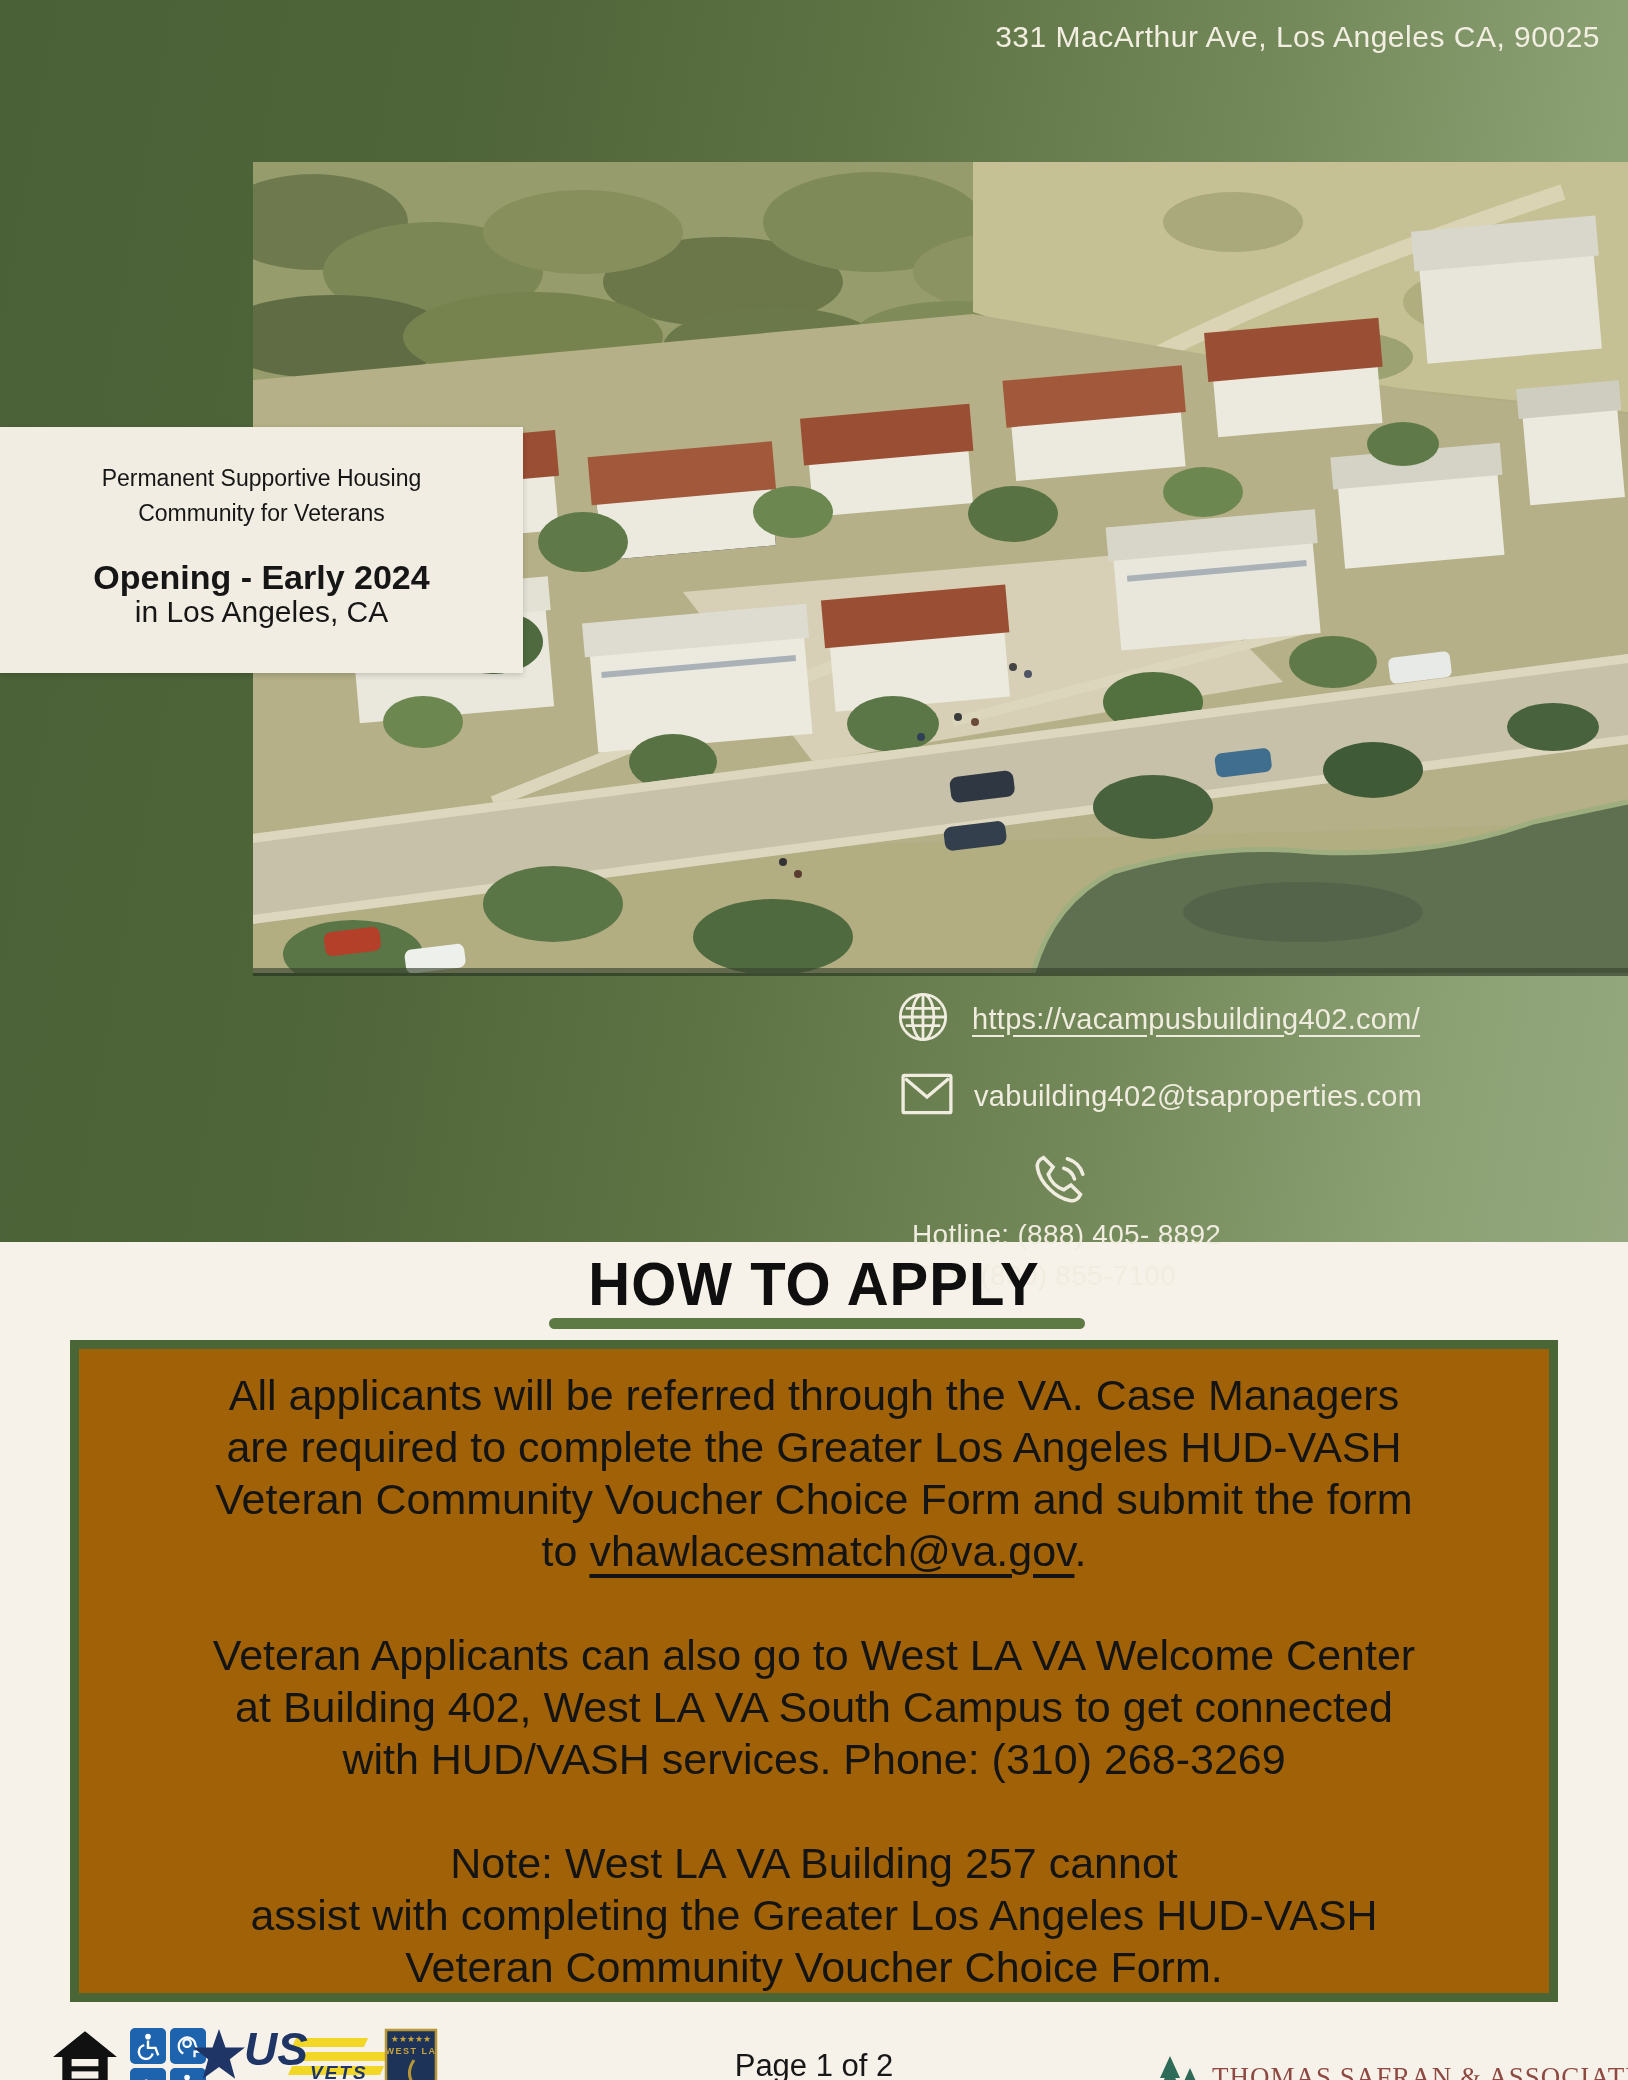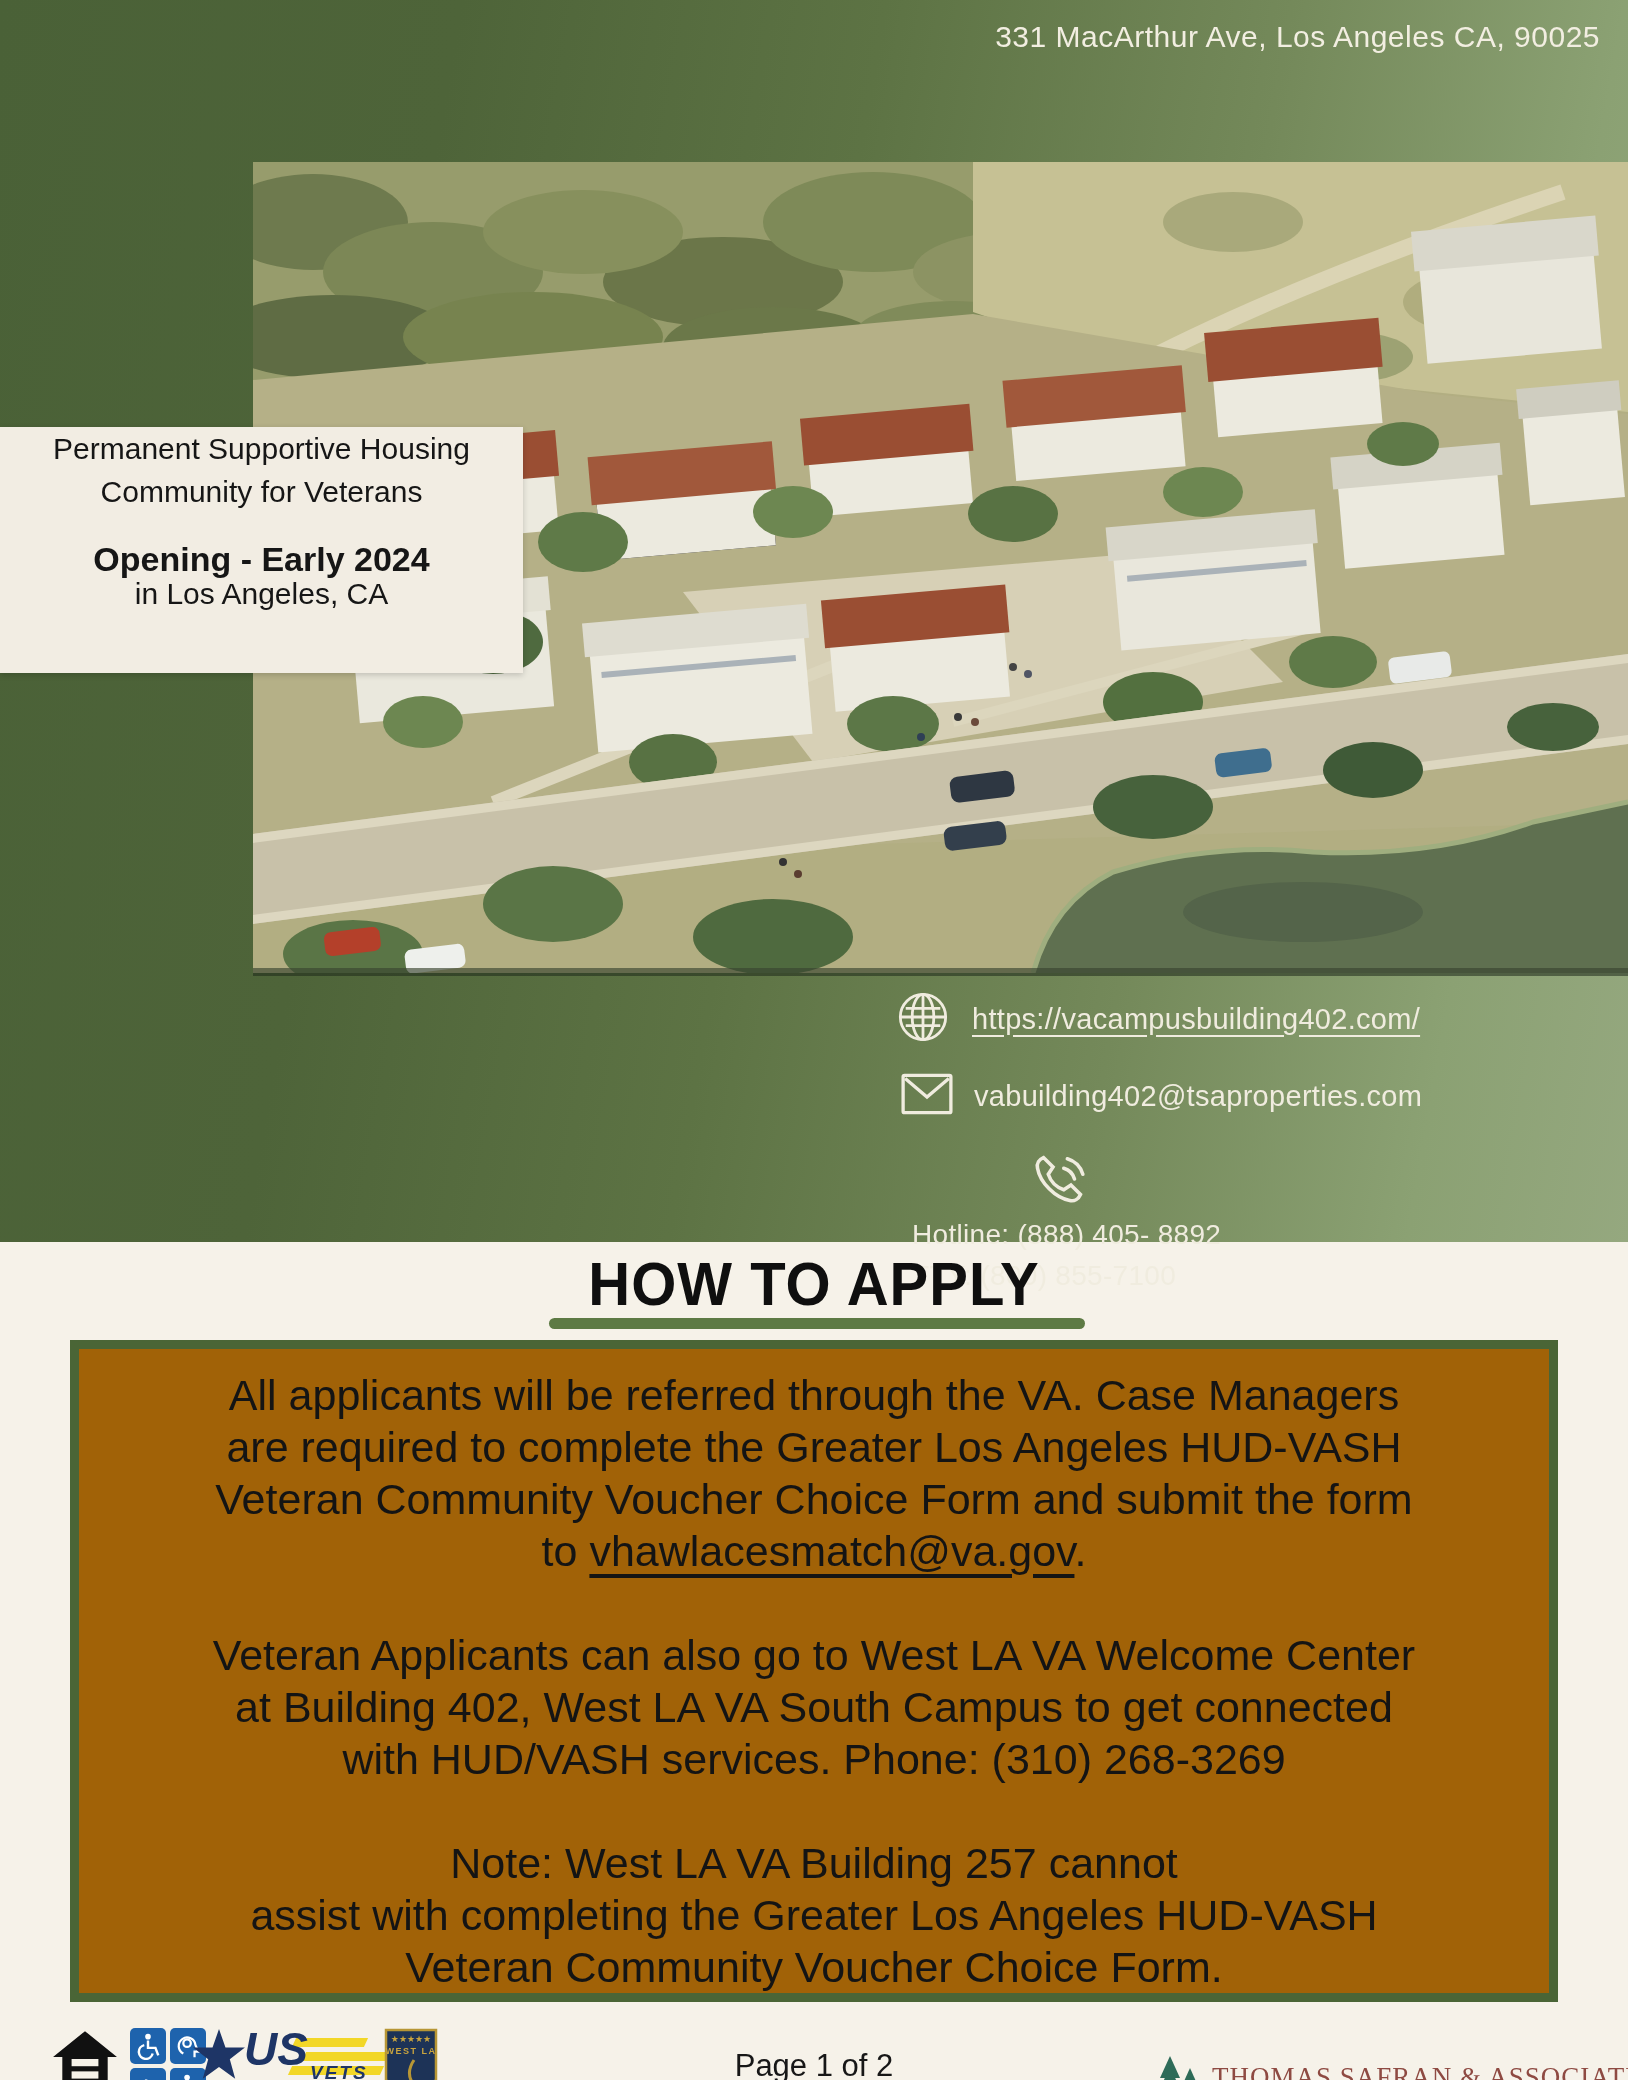--- a/index.html
+++ b/index.html
@@ -15,21 +15,21 @@
   .header-address{font-size:30px;font-weight:400;letter-spacing:.5px;margin-top:4px;}
 
   
   .photo{position:absolute;left:253px;top:162px;width:1375px;height:811px;overflow:hidden;
          box-shadow:0 3px 0 rgba(30,40,25,.55);}
   .photo svg{display:block;width:100%;height:100%;}
 
   
   .overlay-box{position:absolute;left:0;top:427px;width:523px;height:246px;background:#f2ede3;
     color:#161616;text-align:center;box-shadow:0 2px 6px rgba(0,0,0,.18);}
-  .overlay-title{font-size:30px;line-height:43px;white-space:pre-line;}
+  .overlay-title{font-size:23px;line-height:35px;padding-top:34px;white-space:pre-line;}
   .overlay-opening{font-size:34px;line-height:36px;font-weight:bold;margin-top:28px;}
   .overlay-location{font-size:30px;line-height:34px;}
 
   
   .contact-row{position:absolute;display:flex;align-items:center;color:#f0ecdf;}
   .contact-icon{flex:0 0 auto;}
   .contact-text{font-size:29px;letter-spacing:.3px;}
   .contact-link{color:#f0ecdf;text-decoration:underline;text-underline-offset:6px;}
   .contact-multiline{line-height:41px;white-space:pre-line;font-size:28px;}
 

